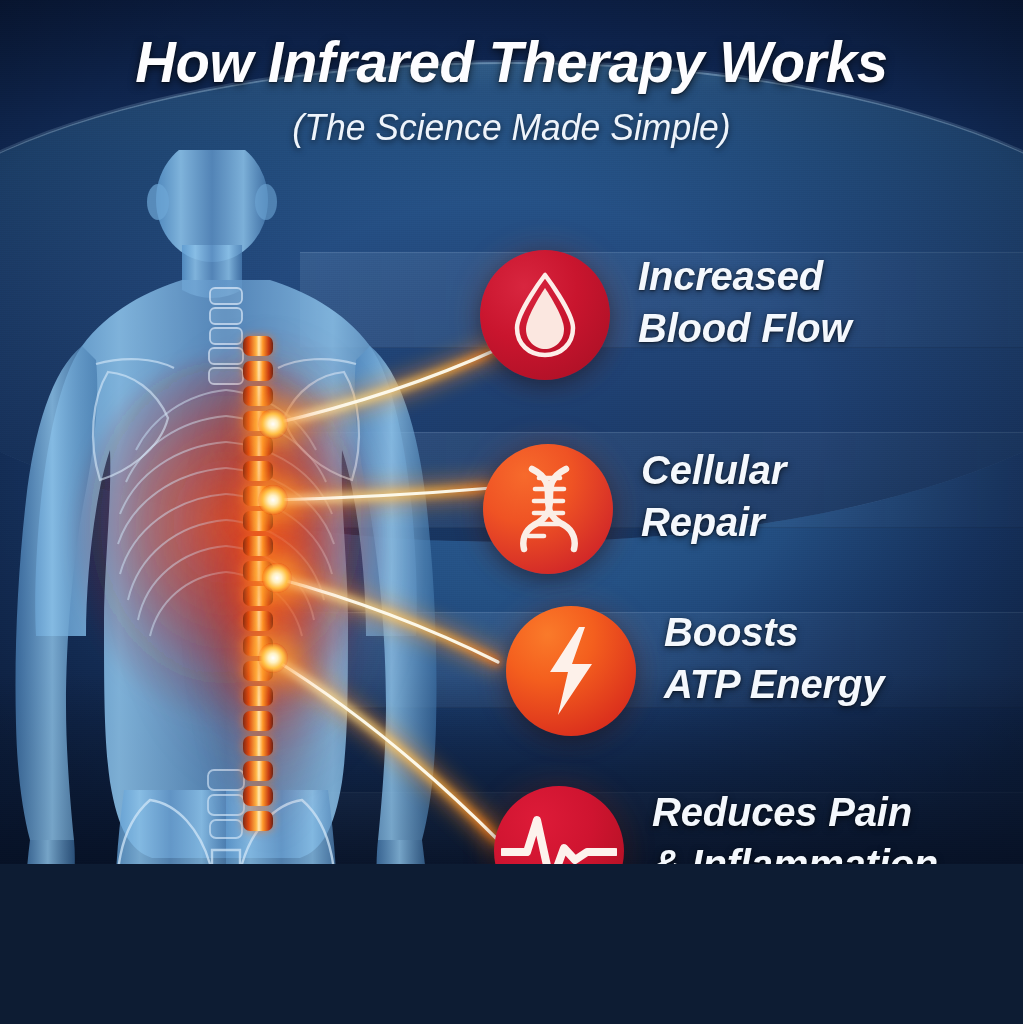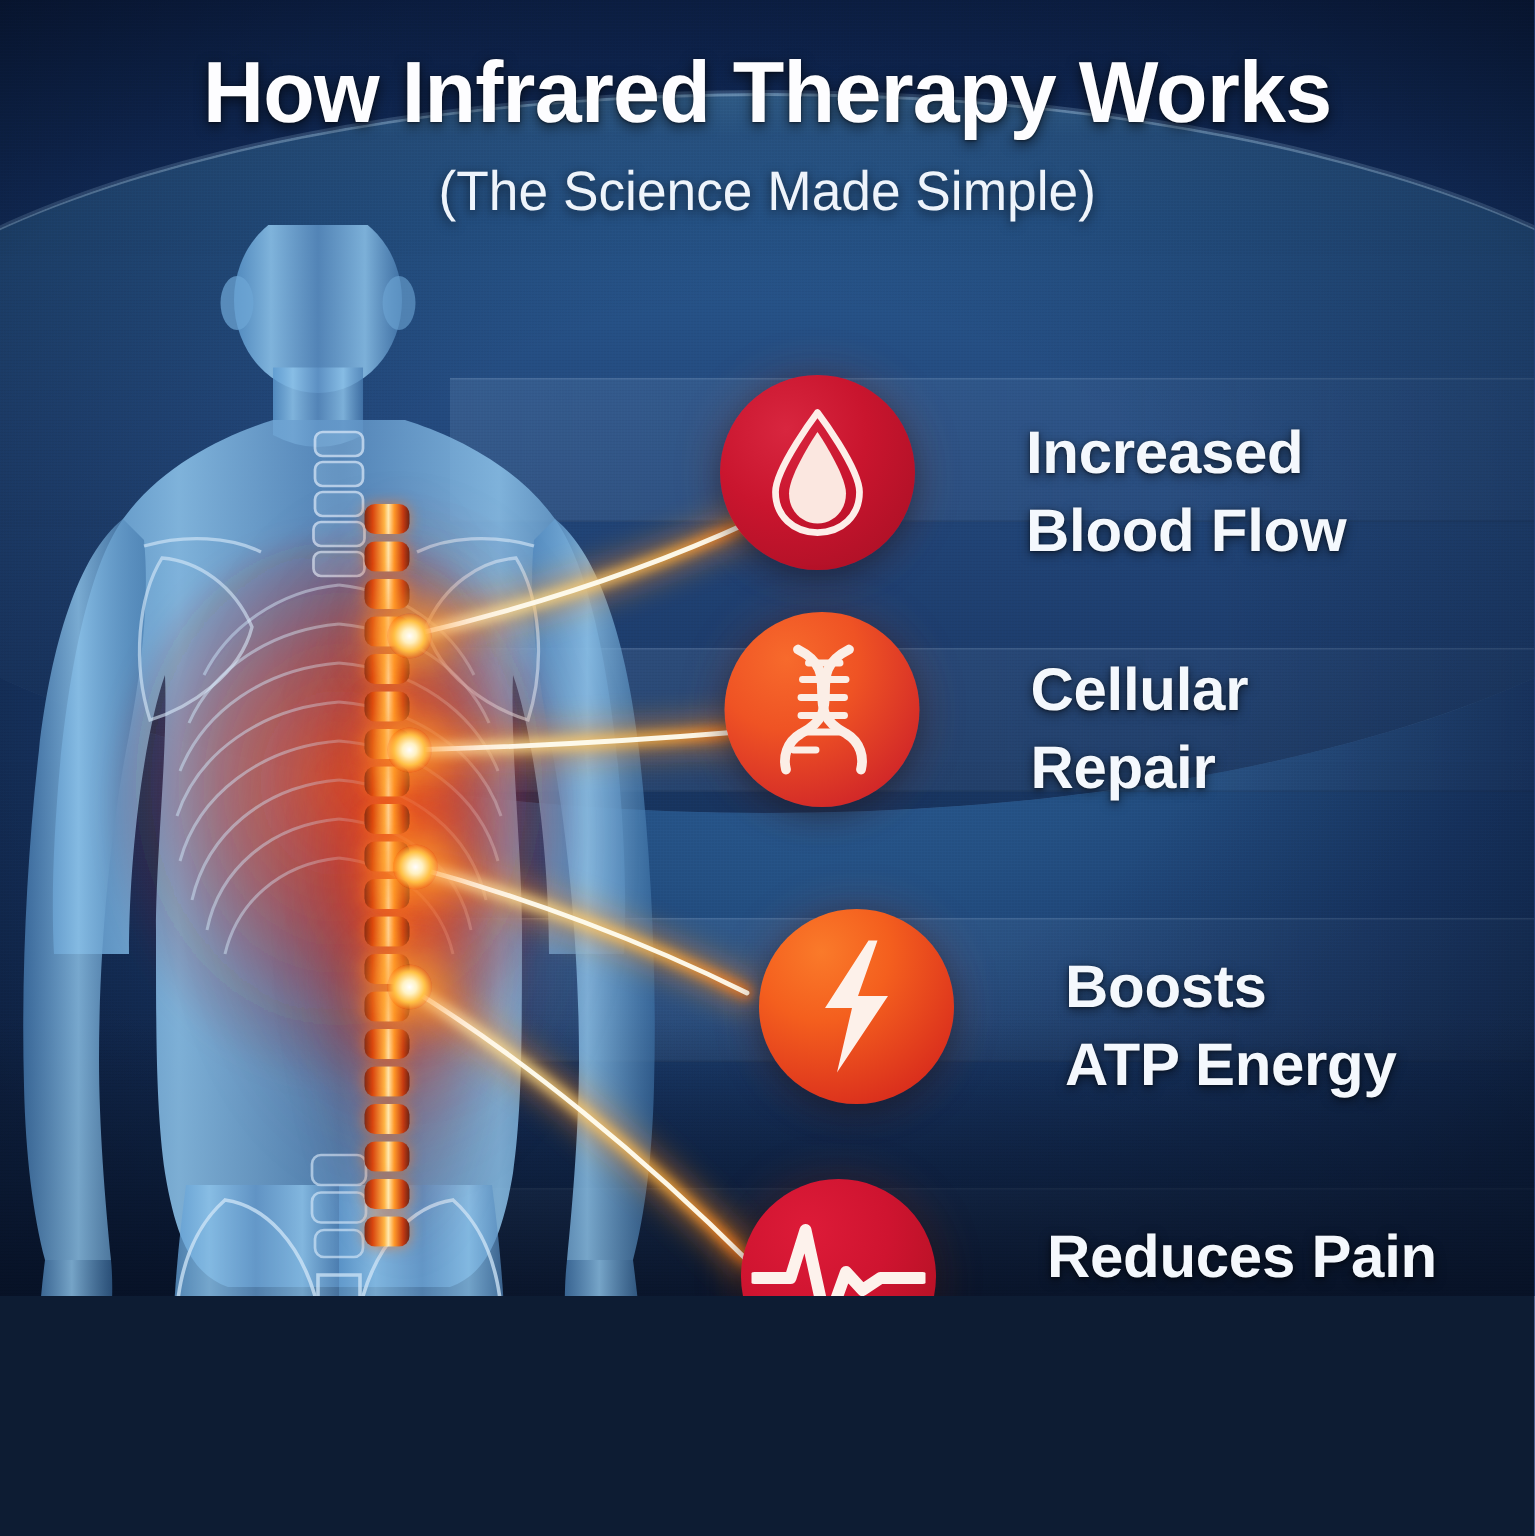--- a/index.html
+++ b/index.html
@@ -3,22 +3,23 @@
 <meta charset="utf-8">
 <style>
   * { margin:0; padding:0; box-sizing:border-box; }
   html,body { background:#0d1c33; }
 
   #infographic {
     position:relative;
     width:1023px; height:864px;
     overflow:hidden;
     font-family:"Liberation Sans", sans-serif;
-    background:#1d4ed8;
+    background:#b91c1c;
     user-select:none;
+    font-style:italic;
   }
 
   
   .bg-base{
     position:absolute; inset:0;
     background:
       radial-gradient(ellipse 70% 55% at 52% 48%, #2d6099 0%, #245083 38%, #19396a 68%, #122a52 100%),
       linear-gradient(180deg,#12305e 0%,#1b4276 40%,#173865 75%,#102546 100%);
   }
   .bg-header{
@@ -103,21 +104,21 @@
   
   .node{
     position:absolute; width:30px; height:30px; border-radius:50%; z-index:22;
     background:radial-gradient(circle at 50% 50%, #ffffff 0%, #fff3c4 22%, #ffc247 48%, rgba(255,120,20,.55) 72%, rgba(255,90,10,0) 100%);
     box-shadow:0 0 26px 10px rgba(255,168,50,.66), 0 0 60px 20px rgba(255,90,14,.30);
   }
   .beams{ position:absolute; inset:0; z-index:20; pointer-events:none; }
 
   
   .benefit{
-    position:absolute; display:flex; align-items:flex-end; z-index:30;gap:46px;
+    position:absolute; display:flex; align-items:flex-start; z-index:30;
   }
   .icon-circle{
     position:relative; width:130px; height:130px; border-radius:50%;
     display:flex; align-items:center; justify-content:center;
     box-shadow:0 6px 20px rgba(3,10,24,.45), 0 0 34px rgba(255,90,30,.18);
     flex:none;
   }
   .icon-circle svg{ display:block; }
   .benefit-label{
     margin-left:28px;
@@ -383,21 +384,21 @@
     <div class="icon-circle" style="background:radial-gradient(circle at 34% 28%, #d8263f 0%, #c9152e 42%, #a50f24 100%);">
       <svg width="72" height="86" viewBox="0 0 72 86">
         <path d="M36 3 C36 3 8 40 8 56 C8 72 20 83 36 83 C52 83 64 72 64 56 C64 40 36 3 36 3 Z" fill="none" stroke="#fdeee9" stroke-width="4.5" stroke-linejoin="round"></path>
         <path d="M36 16 C36 16 17 44 17 57 C17 69 26 77 36 77 C46 77 55 69 55 57 C55 44 36 16 36 16 Z" fill="#fbe7e0"></path>
       </svg>
     </div>
     <div class="benefit-label">Increased
 Blood Flow</div>
   </div>
 
-  <div class="benefit" style="left:483px; top:408px;">
+  <div class="benefit" style="left:483px; top:444px;">
     <div class="icon-circle" style="background:radial-gradient(circle at 32% 24%, #f76a2c 0%, #ef5324 36%, #c4142a 100%);">
       <svg width="80" height="92" viewBox="0 0 80 92">
         <g stroke="#fbeee6" stroke-width="6.5" fill="none" stroke-linecap="round">
           <path d="M24 6 C56 22 24 46 56 62 C66 68 68 78 66 86"></path>
           <path d="M58 6 C26 22 58 46 26 62 C16 68 14 78 16 86"></path>
         </g>
         <g stroke="#fbeee6" stroke-width="4.6" stroke-linecap="round">
           <line x1="31" y1="15" x2="52" y2="15"></line>
           <line x1="27" y1="26" x2="56" y2="26"></line>
           <line x1="26" y1="38" x2="55" y2="38"></line>

